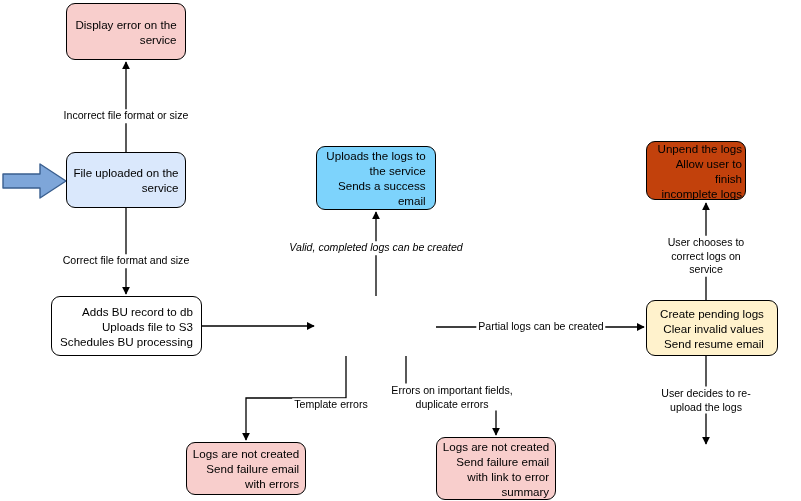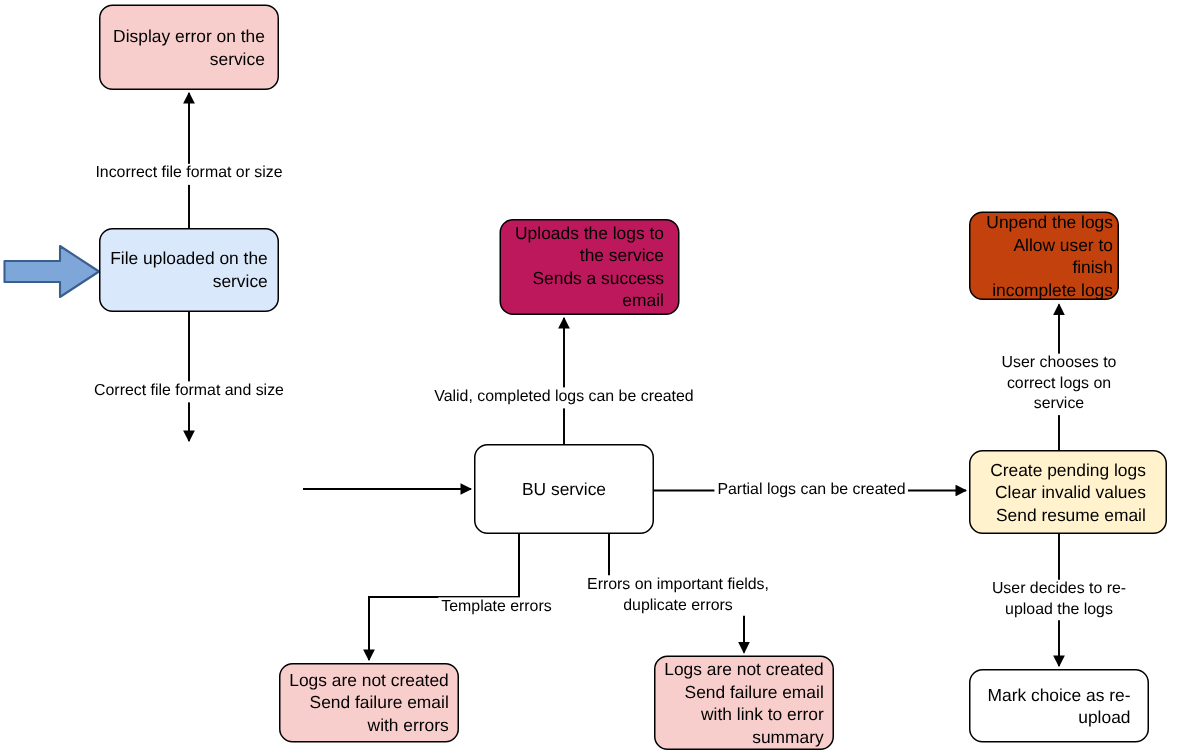--- a/index.html
+++ b/index.html
@@ -89,53 +89,53 @@
   <svg class="start-arrow" style="left:2px; top:162px;" width="66" height="38" viewBox="0 0 66 38" xmlns="http://www.w3.org/2000/svg">
     <path d="M 1 12 L 38 12 L 38 2 L 64 19 L 38 36 L 38 26 L 1 26 Z" fill="#7ea6d9" stroke="#3a5f8f" stroke-width="1.4" stroke-linejoin="round"></path>
   </svg>
 
   <div class="node" style="left:66px; top:3px; width:120px; height:57px; background:#f8cecc;">Display error on the
 service</div>
 
   <div class="node" style="left:66px; top:152px; width:120px; height:56px; background:#dae8fc;">File uploaded on the
 service</div>
 
+  <div class="node" style="left:51px; top:296px; width:151px; height:60px; background:#ffffff;">Adds BU record to db
+Uploads file to S3
+Schedules BU processing</div>
 
-  <div class="node" style="left:316px; top:146px; width:120px; height:64px; background:#be185d;margin-left:17px;">Uploads the logs to
+  <div class="node" style="left:316px; top:146px; width:120px; height:64px; background:#7dd3fc;">Uploads the logs to
 the service
 Sends a success
 email</div>
 
-  <div class="node" style="left:316px; top:296px; width:120px; height:60px; background:#ffffff;">BU service</div>
 
   <div class="node" style="left:646px; top:141px; width:100px; height:59px; background:#c2410c;">Unpend the logs
 Allow user to finish
 incomplete logs</div>
 
   <div class="node" style="left:646px; top:300px; width:132px; height:56px; background:#fff2cc;">Create pending logs
 Clear invalid values
 Send resume email</div>
 
   <div class="node" style="left:186px; top:442px; width:120px; height:53px; background:#f8cecc;">Logs are not created
 Send failure email
 with errors</div>
 
   <div class="node" style="left:436px; top:437px; width:120px; height:63px; background:#f8cecc;">Logs are not created
 Send failure email
 with link to error
 summary</div>
 
-  <div class="node" style="left:646px; top:446px; width:120px; height:49px; background:#ffffff;">Mark choice as re-
-upload</div>
 
   <div class="edge-label" style="left:126px; top:116px;">Incorrect file format or size</div>
 
   <div class="edge-label" style="left:126px; top:261px;">Correct file format and size</div>
 
-  <div class="edge-label" style="left:376px; top:265px;">Valid, completed logs can be created</div>
+  <div class="edge-label" style="left:376px; top:248px;font-style:italic;">Valid, completed logs can be created</div>
 
   <div class="edge-label" style="left:541px; top:327px;">Partial logs can be created</div>
 
   <div class="edge-label" style="left:331px; top:405px;text-align:right;">Template errors</div>
 
   <div class="edge-label" style="left:452px; top:397px;">Errors on important fields,
 duplicate errors</div>
 
   <div class="edge-label" style="left:706px; top:256px;">User chooses to correct logs on service</div>
 

